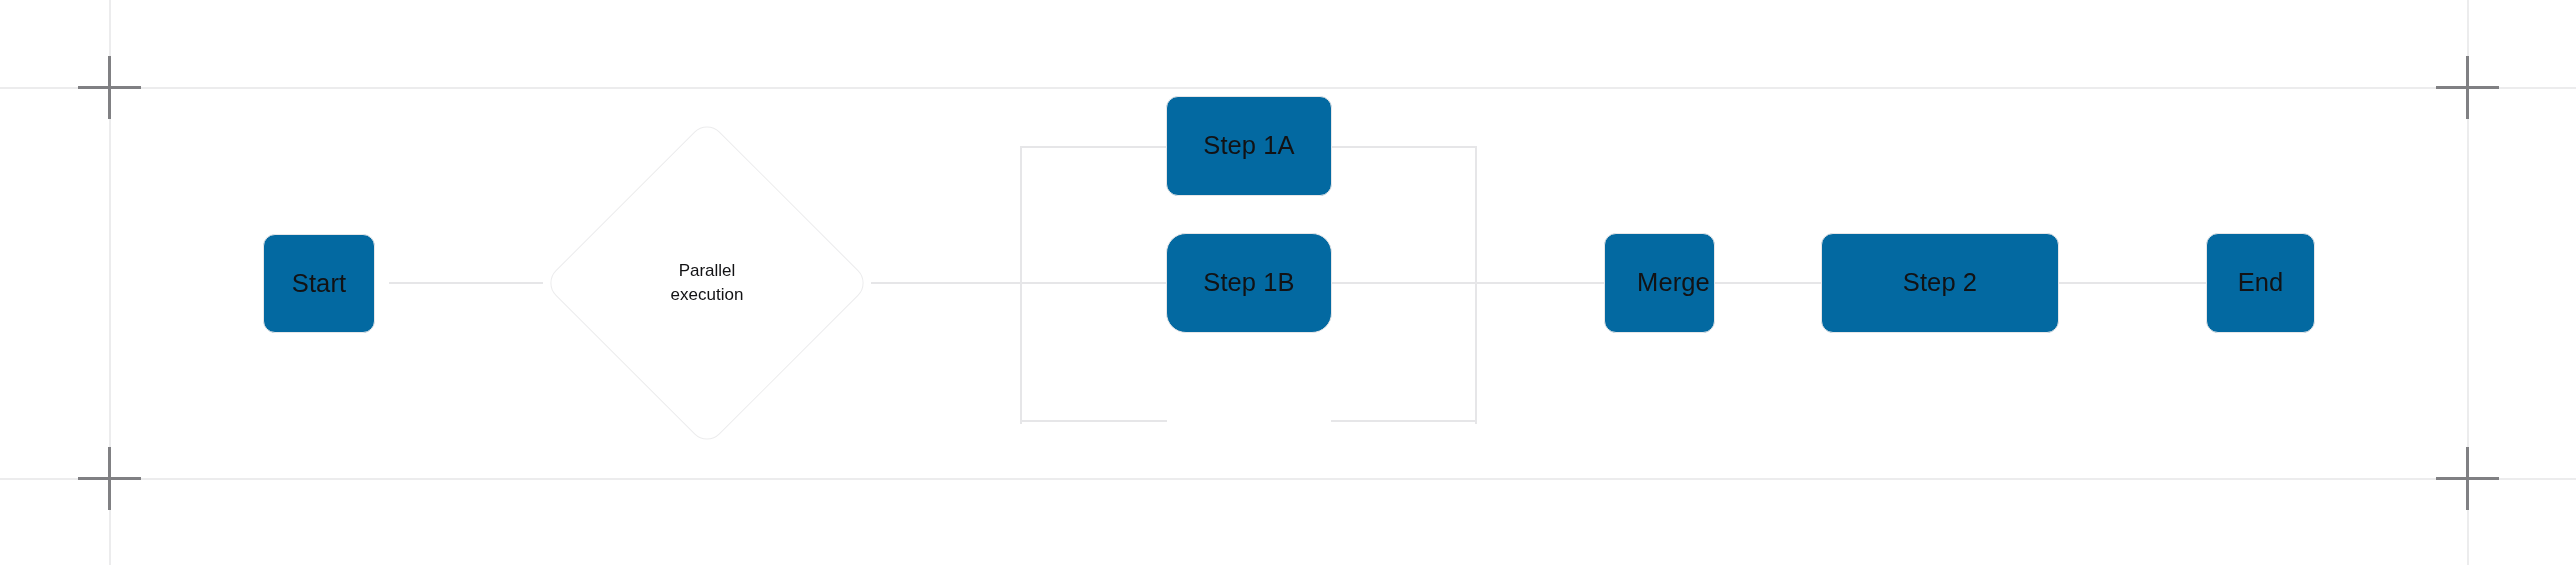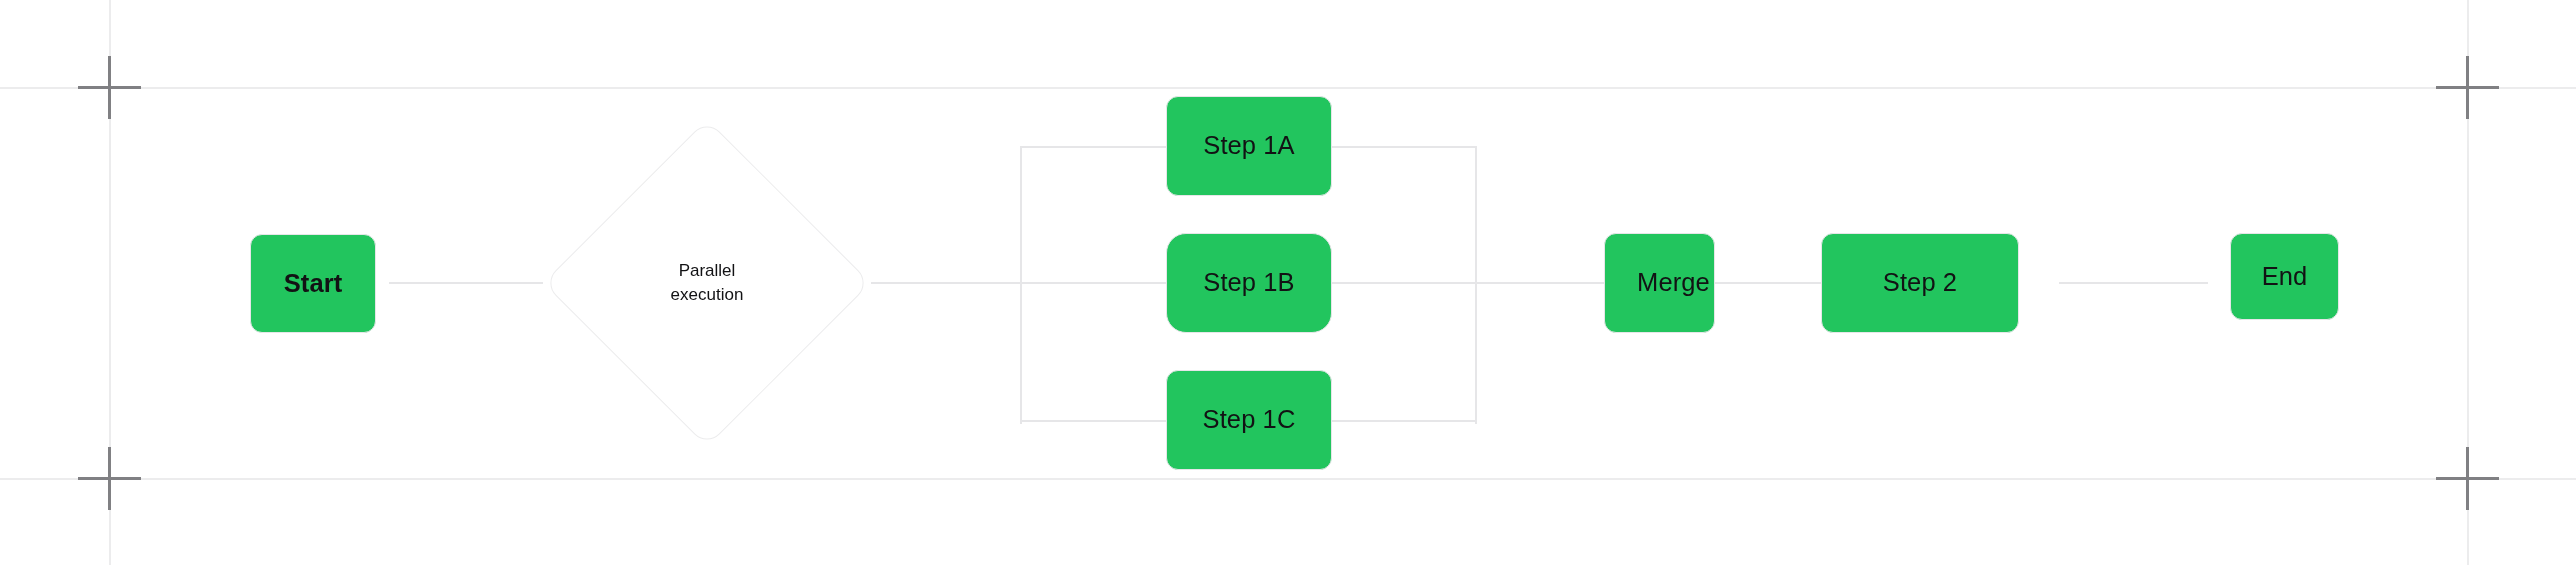--- a/index.html
+++ b/index.html
@@ -66,21 +66,21 @@
   .edge-v {
     position: absolute;
     width: 1.5px;
     background: #e6e6e8;
   }
 
   
   .node {
     position: absolute;
     box-sizing: border-box;
-    background: #22c55e;
+    background: #0369a1;
     border: 1.5px solid #e6e6e8;
     border-radius: 12px;
     display: flex;
     align-items: center;
     justify-content: center;
     color: #121214;
     font-size: 25.5px;
     line-height: 1.3;
     letter-spacing: 0.1px;
     text-align: center;
@@ -139,39 +139,38 @@
   <div class="edge-h" style="left:1331px; top:420px; width:145px;"></div>
 
   <div class="edge-v" style="left:1475px; top:146px; height:278px;"></div>
 
   <div class="edge-h" style="left:1475px; top:282px; width:131px;"></div>
 
   <div class="edge-h" style="left:1715px; top:282px; width:108px;"></div>
 
   <div class="edge-h" style="left:2059px; top:282px; width:149px;"></div>
 
-  <div class="node" style="left:250px; top:234px; width:126px; height:99px;font-weight:bold;">Start</div>
+  <div class="node" style="left:263px; top:234px; width:112px; height:99px;">Start</div>
 
   <div class="diamond-wrap" style="left:591px; top:167px; width:232px; height:232px;">
     <div class="diamond-shape"></div>
     <div class="diamond-label">Parallel
 execution</div>
   </div>
 
   <div class="node" style="left:1166px; top:96px; width:166px; height:100px;">Step 1A</div>
 
   <div class="node" style="left:1166px; top:233px; width:166px; height:100px;border-radius:20px;">Step 1B</div>
 
-  <div class="node" style="left:1166px; top:370px; width:166px; height:100px;">Step 1C</div>
 
   <div class="node" style="left:1604px; top:233px; width:111px; height:100px;padding-left:28px;">Merge</div>
 
-  <div class="node" style="left:1821px; top:233px; width:198px; height:100px;">Step 2</div>
+  <div class="node" style="left:1821px; top:233px; width:238px; height:100px;">Step 2</div>
 
-  <div class="node" style="left:2206px; top:233px; width:109px; height:87px;margin-left:24px;">End</div>
+  <div class="node" style="left:2206px; top:233px; width:109px; height:100px;">End</div>
 
   <div class="crosshair" style="left:109px; top:87px;">
     <div class="ch-h"></div>
     <div class="ch-v"></div>
   </div>
   <div class="crosshair" style="left:2467px; top:87px;">
     <div class="ch-h"></div>
     <div class="ch-v"></div>
   </div>
   <div class="crosshair" style="left:109px; top:478px;">

